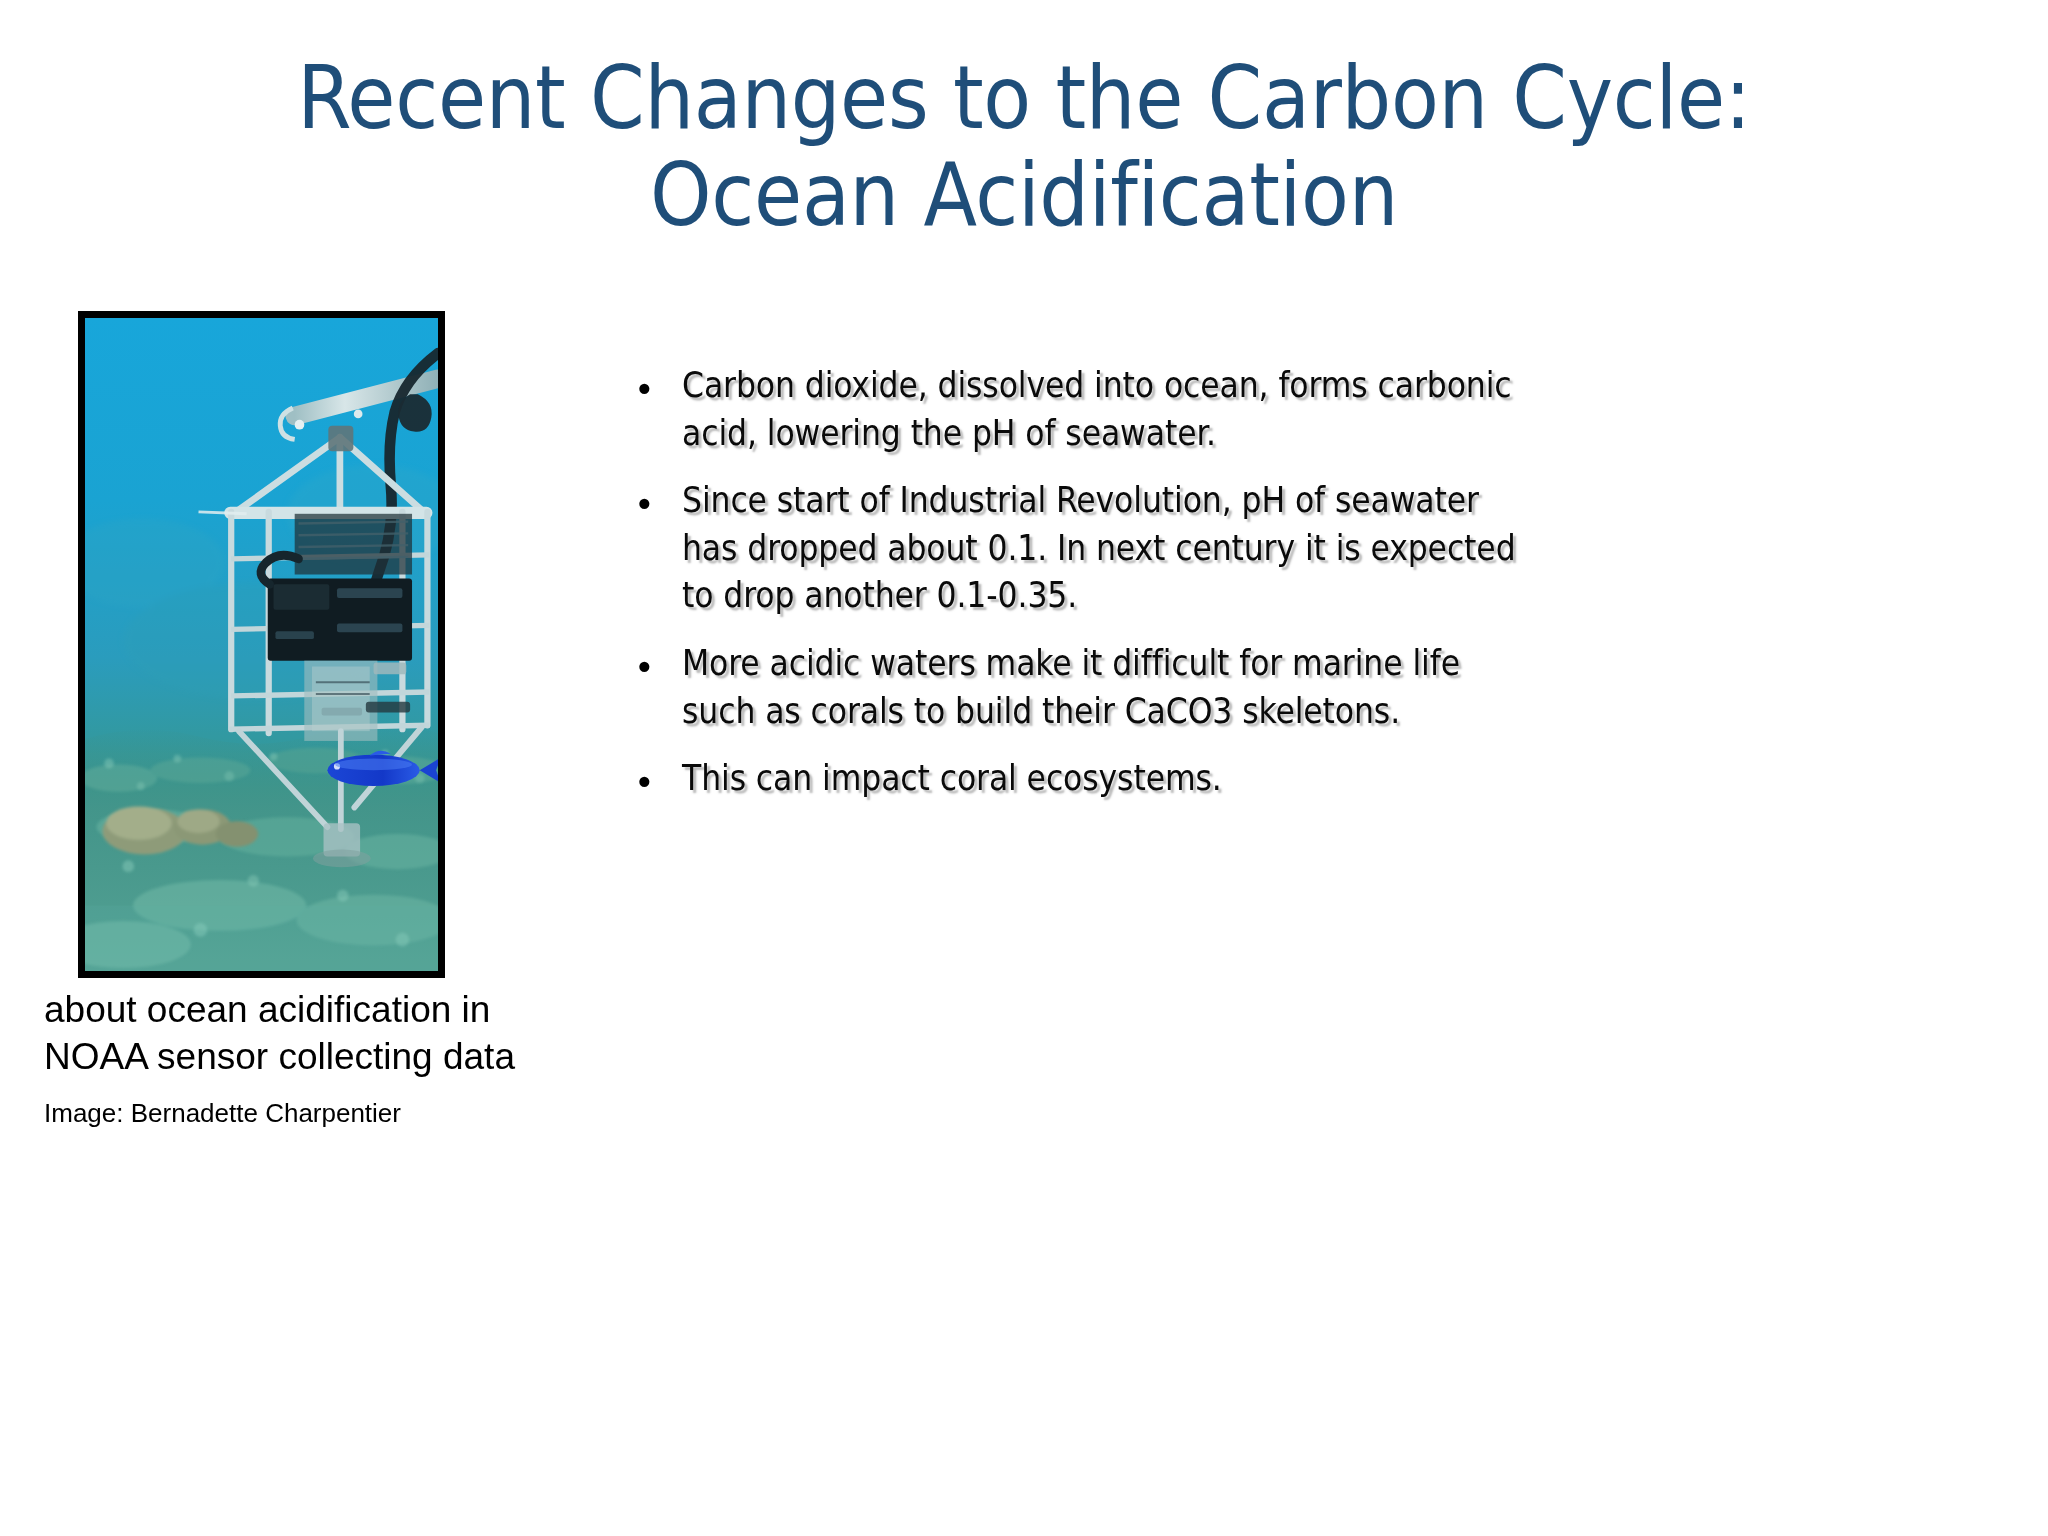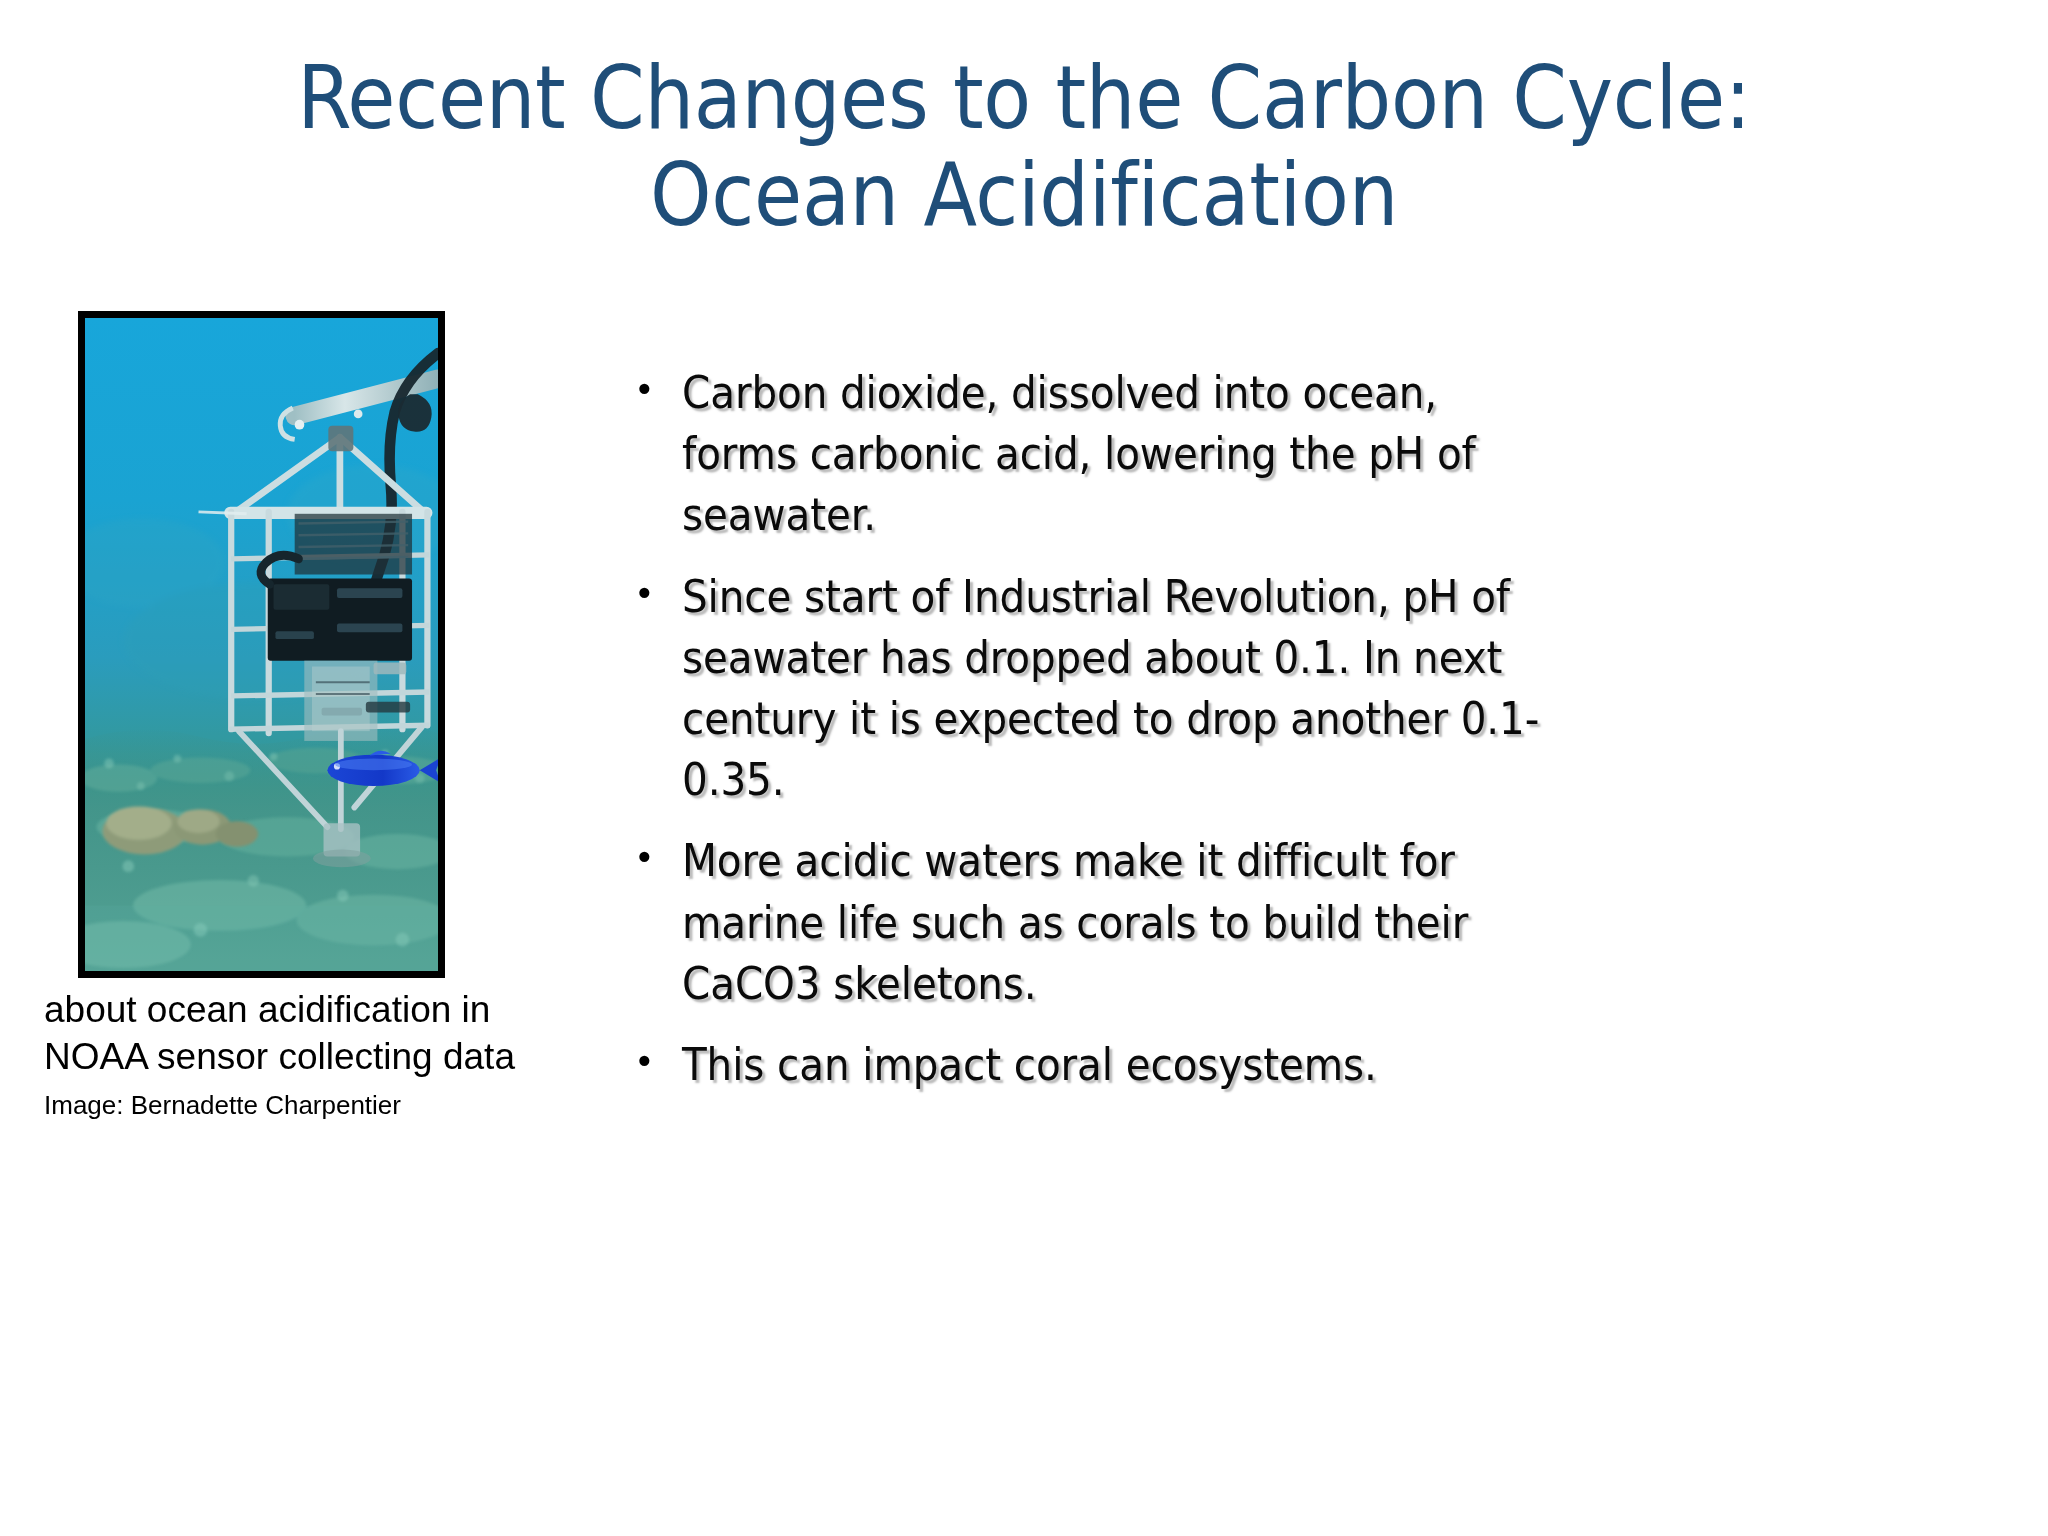--- a/index.html
+++ b/index.html
@@ -68,21 +68,21 @@
     font-size: 37px;
     line-height: 1.28;
     color: #000000;
     font-weight: 400;
   }
   #credit {
     font-family: "Liberation Sans", sans-serif;
     font-size: 26px;
     line-height: 1.25;
     color: #000000;
-    margin-top: 8px;
+    margin-top: 16px;
   }
 
   
   #bullets {
     position: absolute;
     left: 620px;
     top: 362px;
     width: 920px;
   }
   .bullet-row {
@@ -97,21 +97,21 @@
     font-size: 35px;
     line-height: 1.36;
     color: #000000;
     text-align: left;
     padding-left: 14px;
     padding-top: 5px;
   }
   .bullet-text {
     flex: 1 1 auto;
     font-family: "DejaVu Sans Condensed", "Liberation Sans Narrow", "Liberation Sans", sans-serif;
-    font-size: 45px;
+    font-size: 35px;
     line-height: 1.36;
     color: #0a0a0a;
     font-weight: 400;
     text-shadow: 3px 3px 2px rgba(130,130,130,0.55);
     letter-spacing: -0.1px;
   }
 </style>
 </head>
 <body>
 

